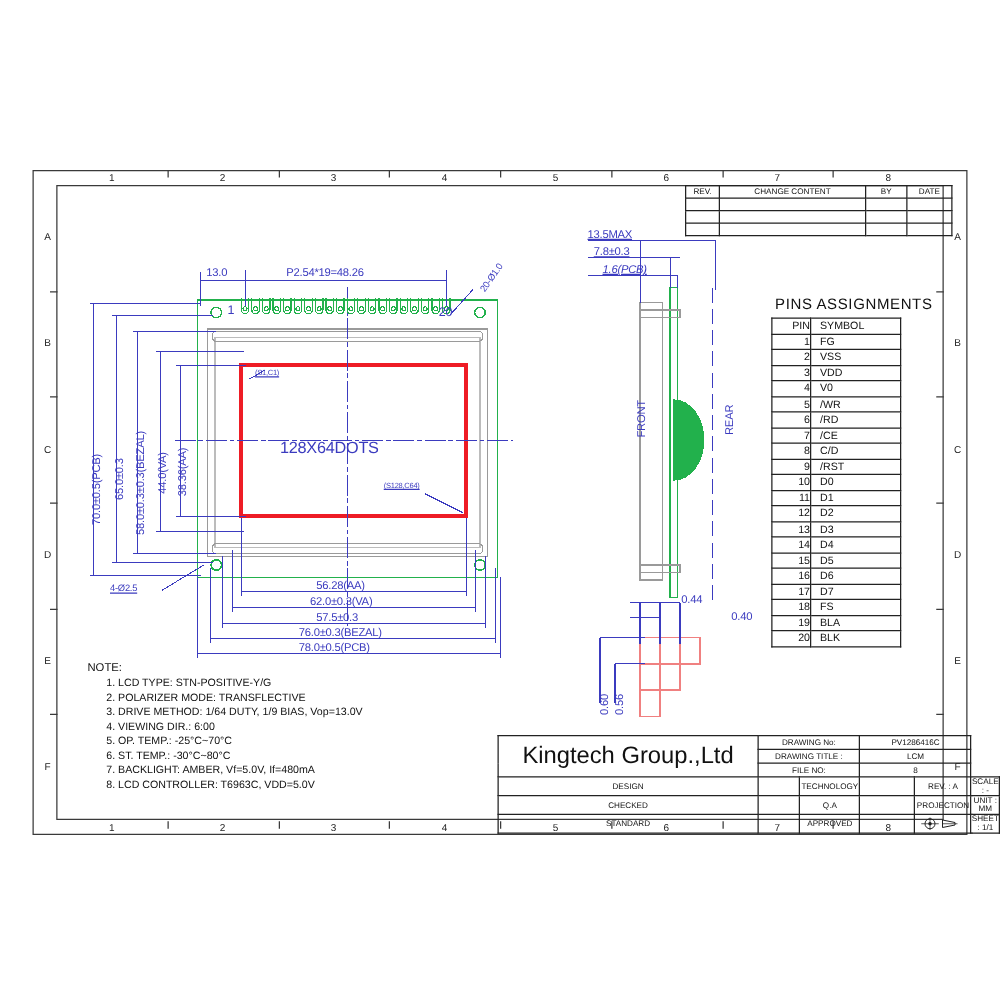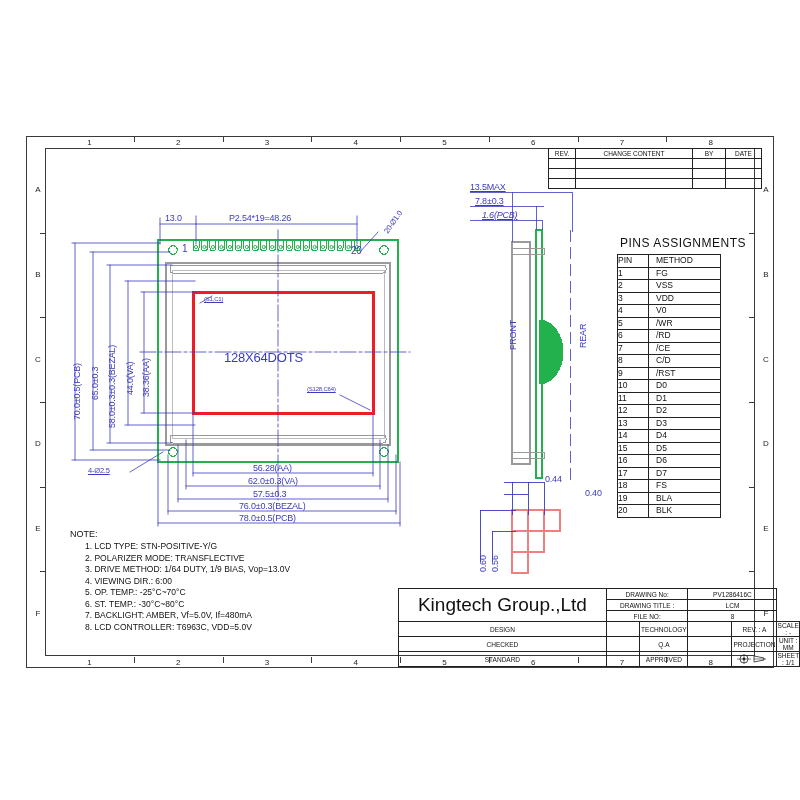--- a/index.html
+++ b/index.html
@@ -19,21 +19,21 @@
   .dim{position:absolute;color:#3b3bbf;font-size:9px;white-space:nowrap;font-family:"Liberation Sans",sans-serif;letter-spacing:-0.2px;}
   .dim.sm{font-size:7.5px;}
   .dim.xs{font-size:6px;}
   .vert{transform-origin:0 0;}        
 
   .note{position:absolute;font-size:8.5px;color:#111;white-space:nowrap;}
 
   
   table{border-collapse:collapse;}
   .pins{position:absolute;left:617px;top:254px;font-size:8.5px;color:#111;}
-  .pins td{border:1px solid #222;text-align:left;height:11.5px;line-height:11.5px;padding:0;}
+  .pins td{border:1px solid #222;text-align:right;height:11.5px;line-height:11.5px;padding:0;}
   .pins td.c1{width:30px;}
   .pins td.c2{width:64px;text-align:left;padding-left:7px;}
   .pins-title{position:absolute;left:620px;top:236px;font-size:12px;color:#111;letter-spacing:.5px;}
 
   .rev{position:absolute;left:548px;top:148px;font-size:6.5px;color:#111;}
   .rev td{border:1px solid #222;height:9px;padding:0;text-align:center;line-height:9px;}
 
   .tb{position:absolute;left:398px;top:588px;font-size:6.5px;color:#111;}
   .tb td{border:1px solid #222;padding:0;text-align:center;vertical-align:middle;}
   .brand{font-size:19px;color:#111;white-space:nowrap;font-family:"Liberation Sans",sans-serif;}
@@ -131,21 +131,21 @@
           <td></td>
         </tr>
   </tbody>
     </table>
 
   <div class="pins-title">PINS ASSIGNMENTS</div>
   <table class="pins" id="pins-table">
       <tbody>
         <tr>
           <td class="c1">PIN</td>
-          <td class="c2">METHOD</td>
+          <td class="c2">SYMBOL</td>
         </tr>
         <tr>
           <td class="c1">1</td>
           <td class="c2">FG</td>
         </tr>
         <tr>
           <td class="c1">2</td>
           <td class="c2">VSS</td>
         </tr>
         <tr>

